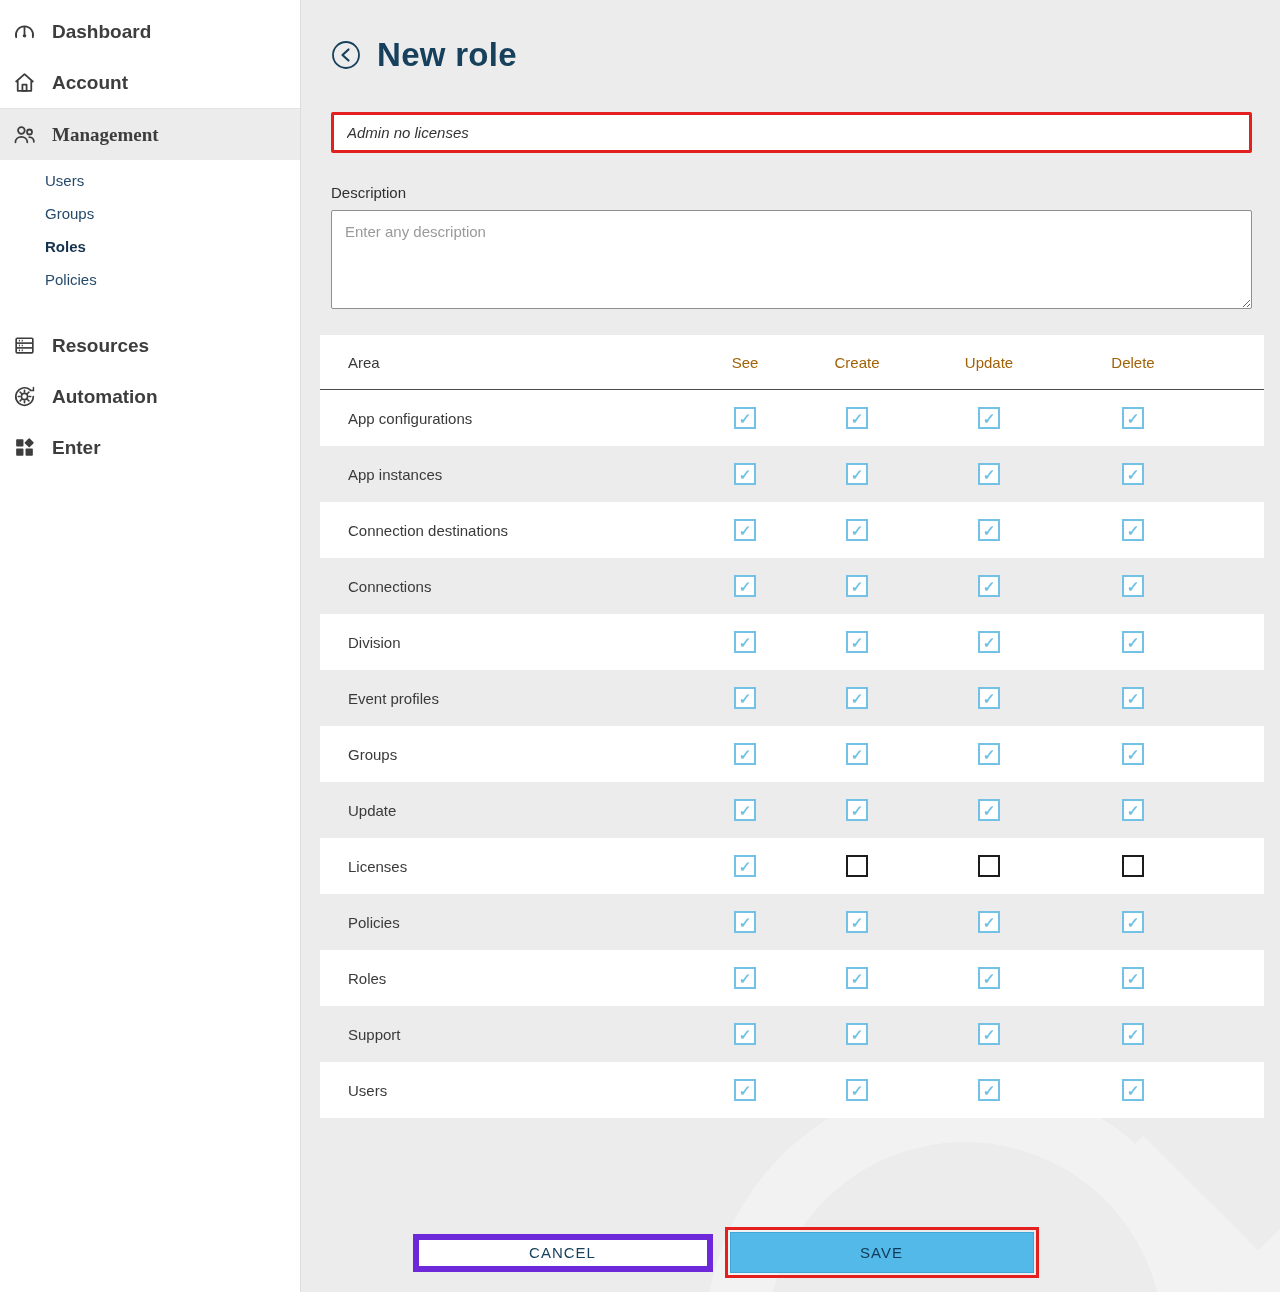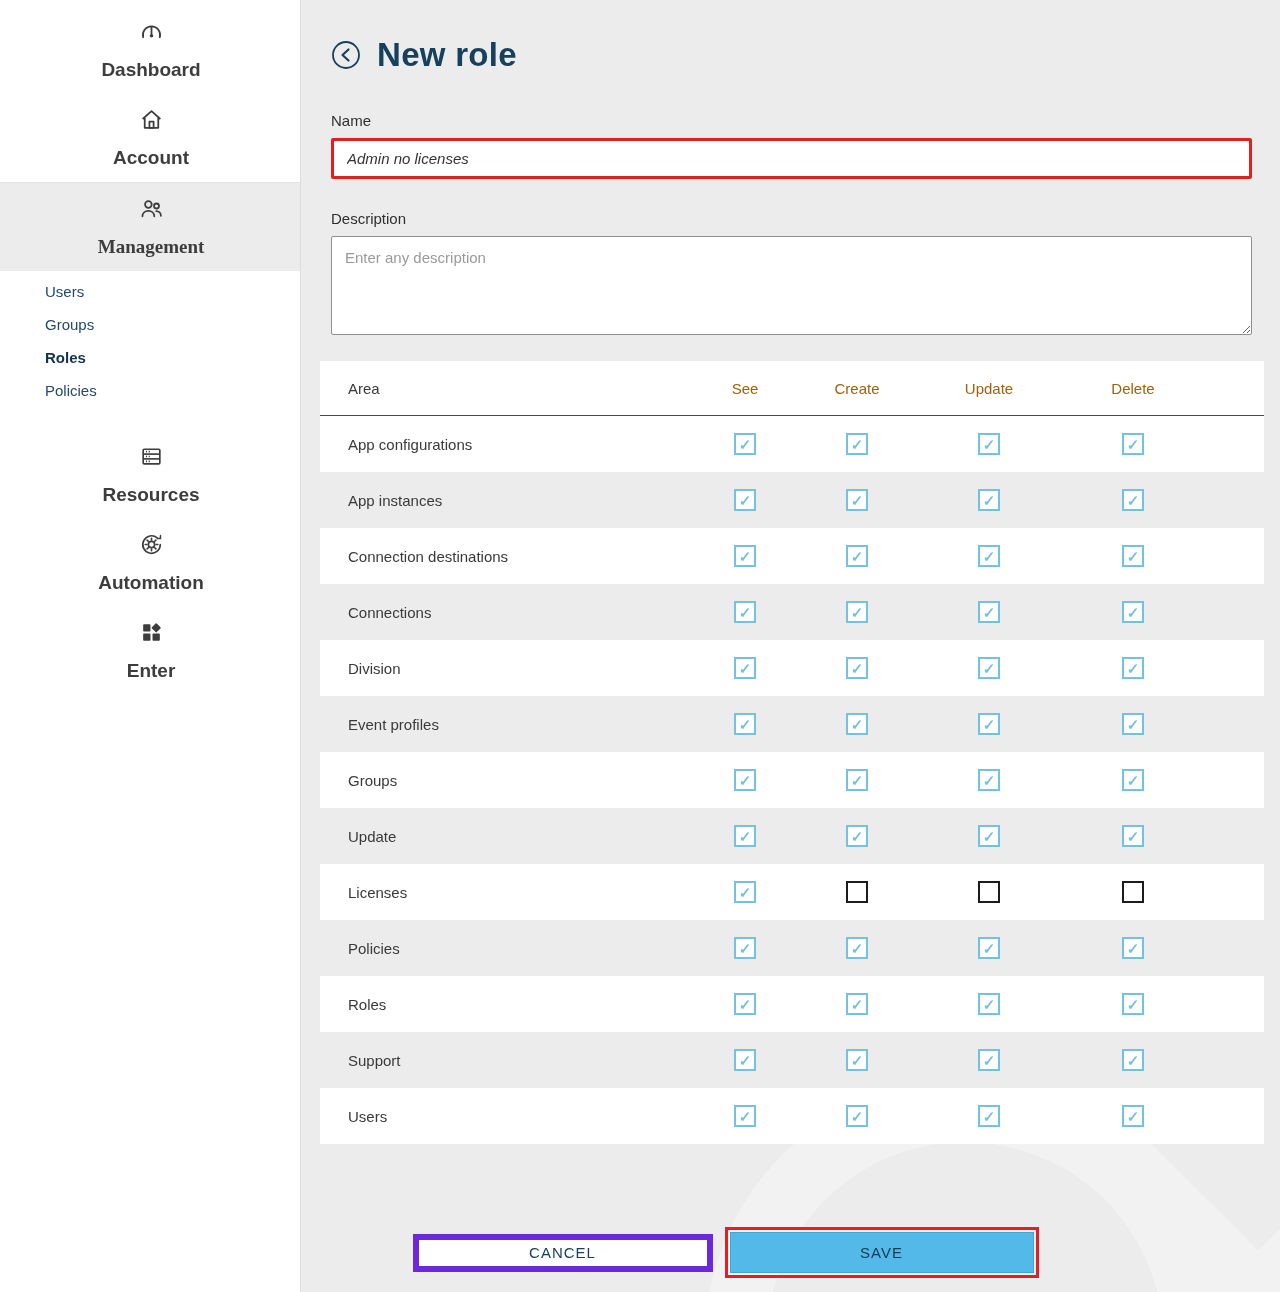--- a/index.html
+++ b/index.html
@@ -20,21 +20,20 @@
     background:#ffffff;
     border-right:1px solid #ddd;
     z-index:3;
     padding-top:6px;
   }
   .nav-item {
     display:flex; align-items:center; gap:15px;
     padding:13px 10px 13px 12px;
     font-size:19px; font-weight:700; color:#3d3d3d;
     cursor:pointer;
-    flex-direction:column;
   }
   .nav-item svg { width:25px; height:25px; flex:none; }
   .nav-item.active {
     background:#ececec;
     border-top:1px solid #e2e2e2;
     font-family:Liberation Serif, serif;
   }
   .subnav { padding:4px 0 14px 0; background:#fff; }
   .subnav-item {
     padding:8px 0 8px 45px;
@@ -253,21 +252,20 @@
     <span class="back-btn">
       <svg viewBox="0 0 30 30" fill="none" stroke="#16405b" stroke-width="1.8">
         <circle cx="15" cy="15" r="13"></circle>
         <polyline points="17.5,9.5 11.5,15 17.5,20.5" stroke-width="2.2" stroke-linecap="round" stroke-linejoin="round"></polyline>
       </svg>
     </span>
     <h1 class="page-title">New role</h1>
   </div>
 
   <div class="form-area">
-    <label class="field-label">Name</label>
     <input class="name-input" type="text" value="Admin no licenses" style="">
 
     <div class="desc-block">
       <label class="field-label">Description</label>
       <textarea class="desc-area" placeholder="Enter any description" style=""></textarea>
     </div>
   </div>
 
   <div class="perm-table">
     <div class="t-row t-head">

